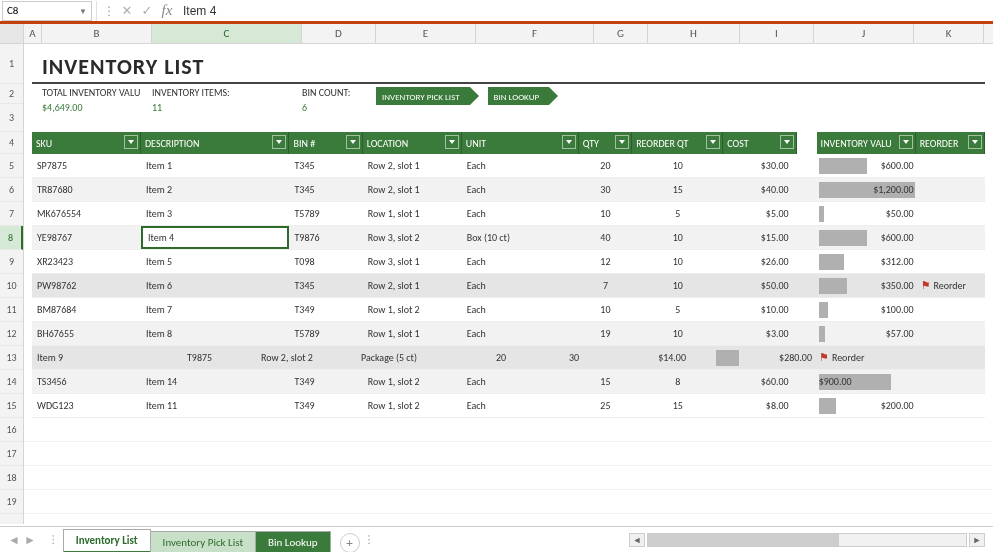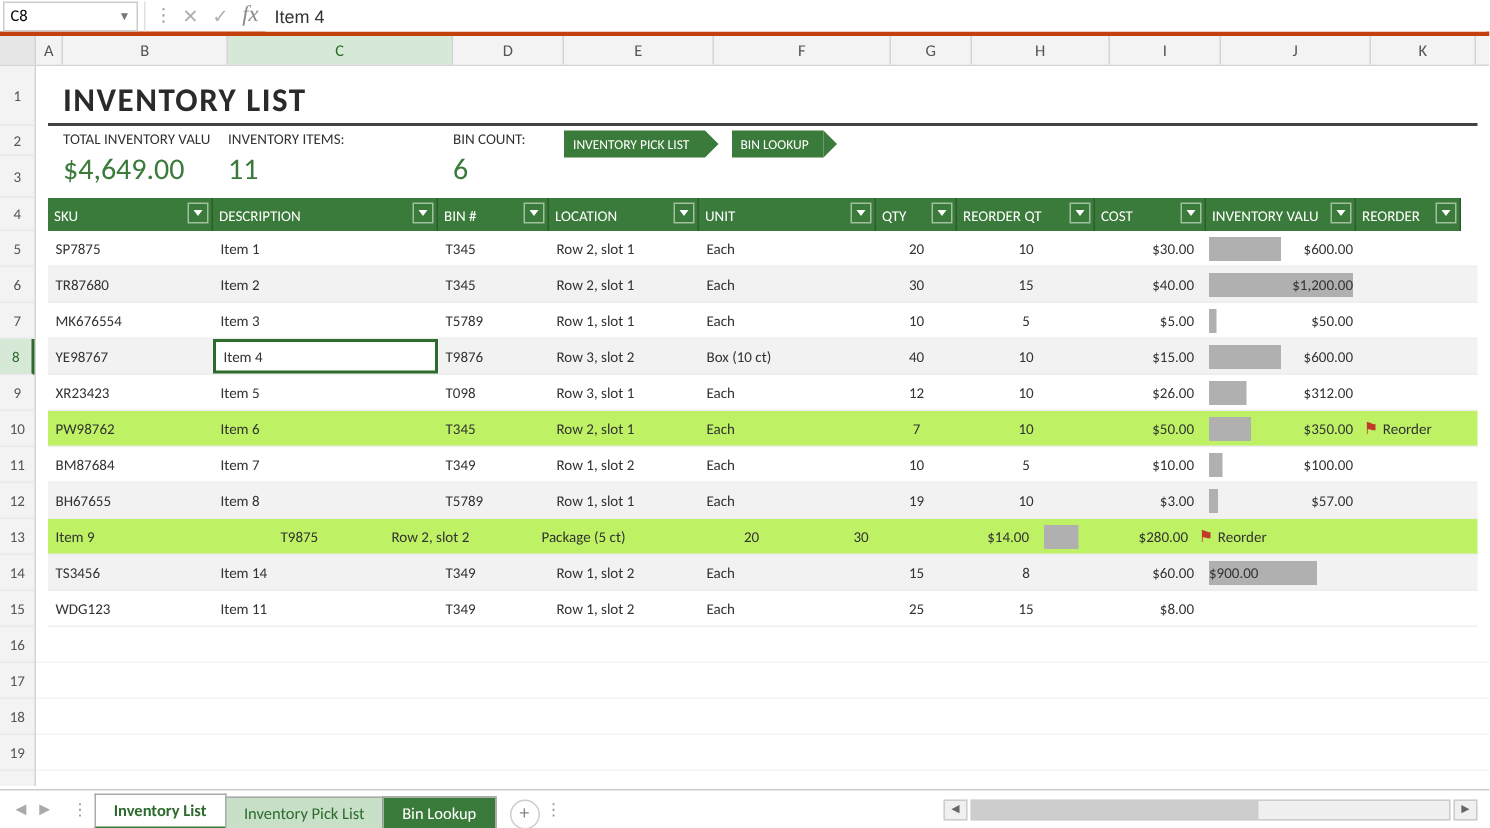--- a/index.html
+++ b/index.html
@@ -31,57 +31,57 @@
 .content { flex: 1; position: relative; overflow: hidden; }
 
 
 .title-row { height: 40px; display: flex; align-items: flex-end; padding: 0 10px 2px; border-bottom: 2px solid #444; margin: 0 8px; }
 .title-row h1 { font-size: 22px; font-weight: bold; letter-spacing: 1px; color: #2a2a2a; }
 
 
 .summary-row { display: flex; height: 48px; padding: 2px 10px; gap: 0; margin: 0 8px; }
 .summary-block { display: flex; flex-direction: column; justify-content: flex-start; }
 .summary-label { font-size: 10px; color: #333; white-space: nowrap; overflow: hidden; }
-.summary-value { font-size: 20px; color: #3a7a3a; margin-top: 2px; }
+.summary-value { font-size: 10px; color: #3a7a3a; margin-top: 2px; }
 .sb1 { width: 110px; }
 .sb2 { width: 150px; }
 .sb3 { width: 74px; }
 .arrow-btn { position: relative; height: 18px; background: #3a7a3a; color: #fff; font-size: 9px; display: flex; align-items: center; padding: 0 10px 0 6px; margin-top: 1px; margin-right: 18px; }
 .arrow-btn::after { content: ''; position: absolute; right: -9px; top: 0; border-left: 9px solid #3a7a3a; border-top: 9px solid transparent; border-bottom: 9px solid transparent; }
 
 
 .tbl-header { display: flex; height: 22px; margin: 0 8px; }
 .th { background: #3a7a3a; color: #fff; font-size: 10px; display: flex; align-items: center; padding: 0 4px; border-right: 1px solid #2d5d2d; position: relative; overflow: hidden; }
 .th .filter { position: absolute; right: 2px; top: 3px; width: 14px; height: 14px; border: 1px solid #a0c0a0; background: #3a7a3a; display: flex; align-items: center; justify-content: center; }
 .th .filter::after { content: ''; border-left: 3px solid transparent; border-right: 3px solid transparent; border-top: 4px solid #fff; }
 
 
 .tbl-body { margin: 0 8px; }
 .tr { display: flex; height: 24px; align-items: stretch; }
 .tr.alt { background: #f2f2f2; }
-.tr.warn { background: #bef264; }
+.tr.warn { background: #e5e5e5; }
 .td { font-size: 10px; display: flex; align-items: center; padding: 0 5px; color: #333; overflow: hidden; white-space: nowrap; }
 .td.right { justify-content: flex-end; padding-right: 8px; }
 .td.center { justify-content: center; }
 .td.sel { border: 2px solid #2d6b2d; background: #fff; }
 .bar-cell { padding: 3px 2px; }
 .bar { height: 16px; background: #b0b0b0; }
 .flag { color: #c0392b; font-size: 11px; margin-right: 3px; }
 .tr-border { border-bottom: 1px solid #eee; }
 
 
 .cB { width: 110px; }
 .cC { width: 150px; }
 .cD { width: 74px; }
 .cE { width: 100px; }
 .cF { width: 118px; }
 .cG { width: 54px; }
 .cH { width: 92px; }
 .cI { width: 74px; text-align: right; }
-.cJ { width: 100px; }
+.cJ { width: 100px; margin-left: 20px; }
 .cK { width: 70px; }
 
 
 .sheet-tabs { position: absolute; bottom: 0; left: 0; right: 0; height: 26px; background: #fff; border-top: 1px solid #ccc; display: flex; align-items: center; }
 .st-nav { display: flex; gap: 4px; padding: 0 8px; color: #aaa; font-size: 12px; }
 .st-nav span { cursor: default; }
 .st-dots { color: #999; padding: 0 4px; }
 .tabs { display: flex; align-items: flex-end; height: 26px; }
 .tab { padding: 4px 12px; font-size: 11px; border: 1px solid #aaa; border-bottom: none; margin-right: -1px; cursor: pointer; }
 .tab.active { background: #fff; font-weight: bold; border-bottom: 2px solid #3a7a3a; color: #2d6b2d; }
@@ -376,20 +376,24 @@
         </div>
         <div class="tr tr-border">
           <div class="td cB">WDG123</div>
           <div class="td cC">Item 11</div>
           <div class="td cD">T349</div>
           <div class="td cE">Row 1, slot 2</div>
           <div class="td cF">Each</div>
           <div class="td cG center">25</div>
           <div class="td cH center">15</div>
           <div class="td cI right">$8.00</div>
+          <div class="td cJ bar-cell" style="position:relative;justify-content:flex-end;">
+            <div class="bar" style="position:absolute;left:2px;top:4px;width:17px;"></div>
+            <span style="position:relative;z-index:1;">$200.00</span>
+          </div>
           <div class="td cK"></div>
         </div>
       </div>
     <div class="empty-row"></div>
     <div class="empty-row"></div>
     <div class="empty-row"></div>
     <div class="empty-row"></div>
   </div>
 </div>
 

